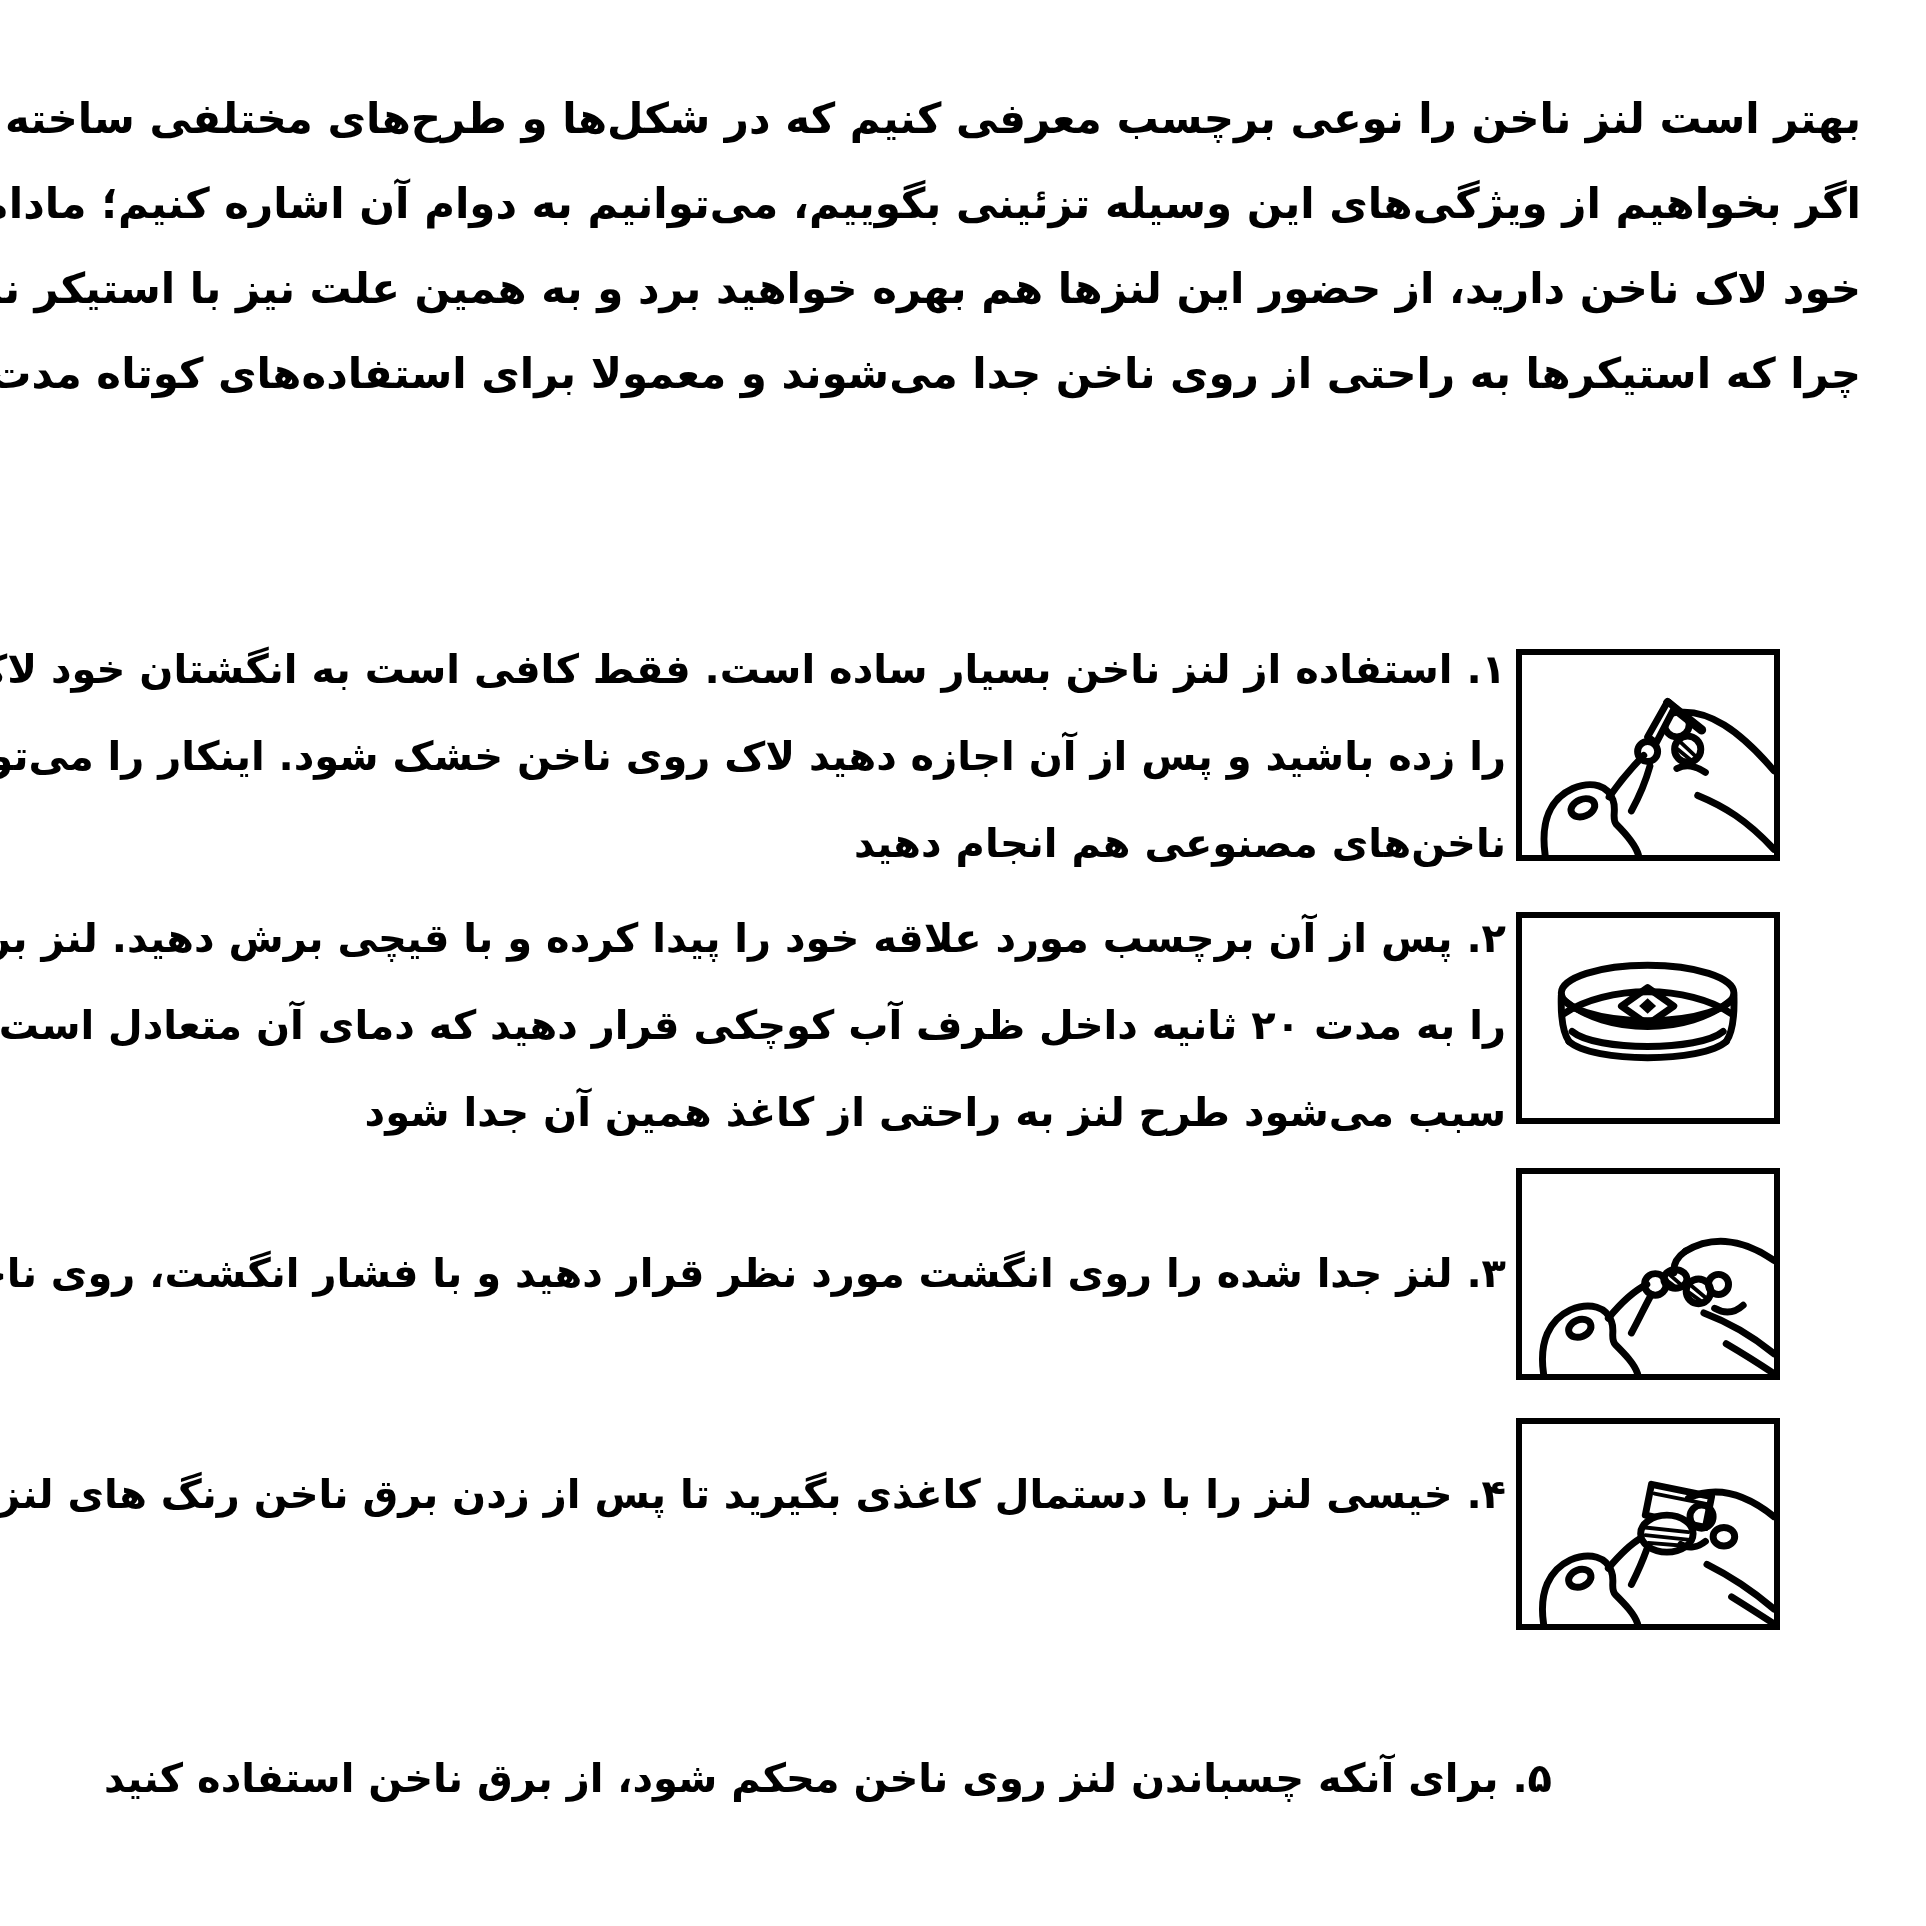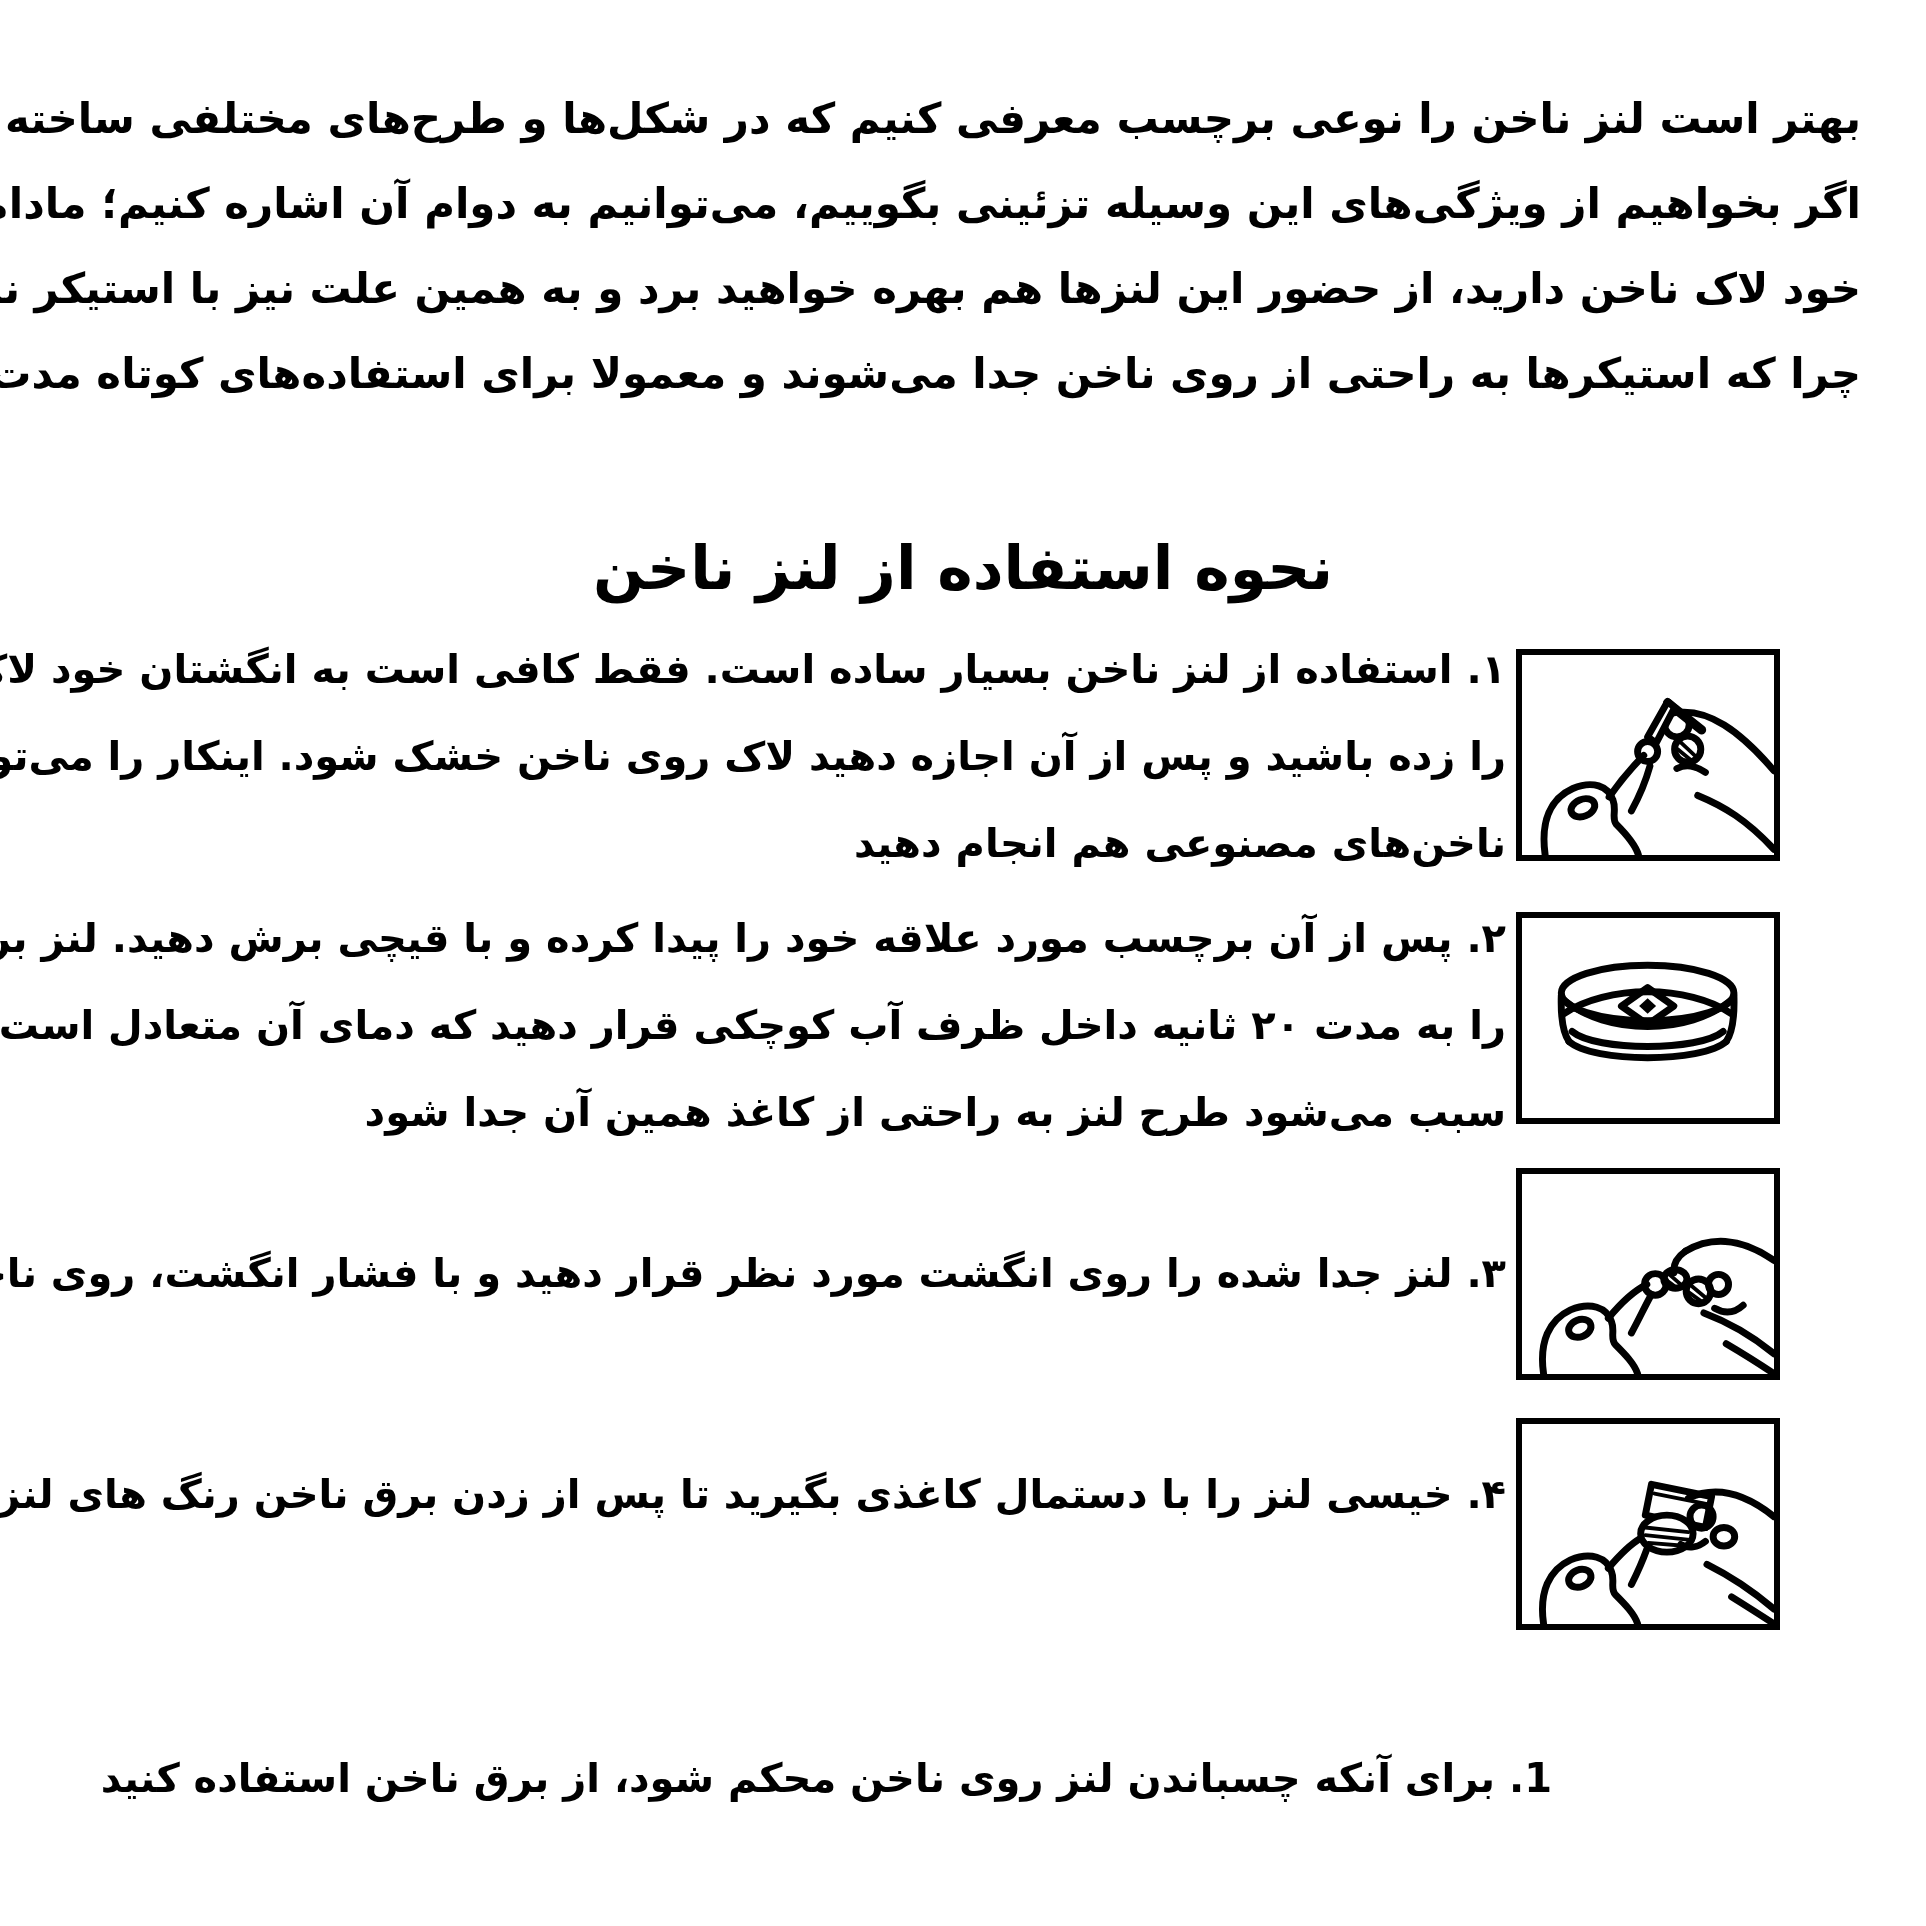--- a/index.html
+++ b/index.html
@@ -77,21 +77,20 @@
 
 <div class="page">
 
   <section class="intro">
     <div class="txtline">بهتر است لنز ناخن را نوعی برچسب معرفی کنیم که در شکل‌ها و طرح‌های مختلفی ساخته می‌شود و قابلیت</div>
     <div class="txtline">اگر بخواهیم از ویژگی‌های این وسیله تزئینی بگوییم، می‌توانیم به دوام آن اشاره کنیم؛ مادامی که روی انگشتان</div>
     <div class="txtline">خود لاک ناخن دارید، از حضور این لنزها هم بهره خواهید برد و به همین علت نیز با استیکر ناخن متفاوت‌اند،</div>
     <div class="txtline">چرا که استیکرها به راحتی از روی ناخن جدا می‌شوند و معمولا برای استفاده‌های کوتاه مدت کاربرد دارند</div>
   </section>
 
-  <h1 class="heading">نحوه استفاده از لنز ناخن</h1>
 
   <section class="step s1">
     <div class="txtline">۱. استفاده از لنز ناخن بسیار ساده است. فقط کافی است به انگشتان خود لاک مورد نظر</div>
     <div class="txtline">را زده باشید و پس از آن اجازه دهید لاک روی ناخن خشک شود. اینکار را می‌توانید با</div>
     <div class="txtline">ناخن‌های مصنوعی هم انجام دهید</div>
   </section>
   <figure class="fig f1">
     <svg viewBox="0 0 327 259" class="art" aria-hidden="true">
 
       <path d="M327 150 C280 95 242 72 206 74"></path>
@@ -180,17 +179,17 @@
       <path d="M327 120 C282 84 246 82 216 96"></path>
       <circle cx="233" cy="120" r="15"></circle>
       <path d="M238 152 C228 160 216 162 206 156"></path>
       <ellipse cx="262" cy="146" rx="14" ry="12"></ellipse>
       <path d="M327 240 C292 210 264 194 240 182"></path>
       <path d="M327 259 C304 244 288 234 272 224"></path>
     </svg>
   </figure>
 
   <section class="step s5">
-    <div class="txtline">1. برای آنکه چسباندن لنز روی ناخن محکم شود، از برق ناخن استفاده کنید</div>
+    <div class="txtline">۵. برای آنکه چسباندن لنز روی ناخن محکم شود، از برق ناخن استفاده کنید</div>
   </section>
 
 </div>
 
 
 </body></html>

